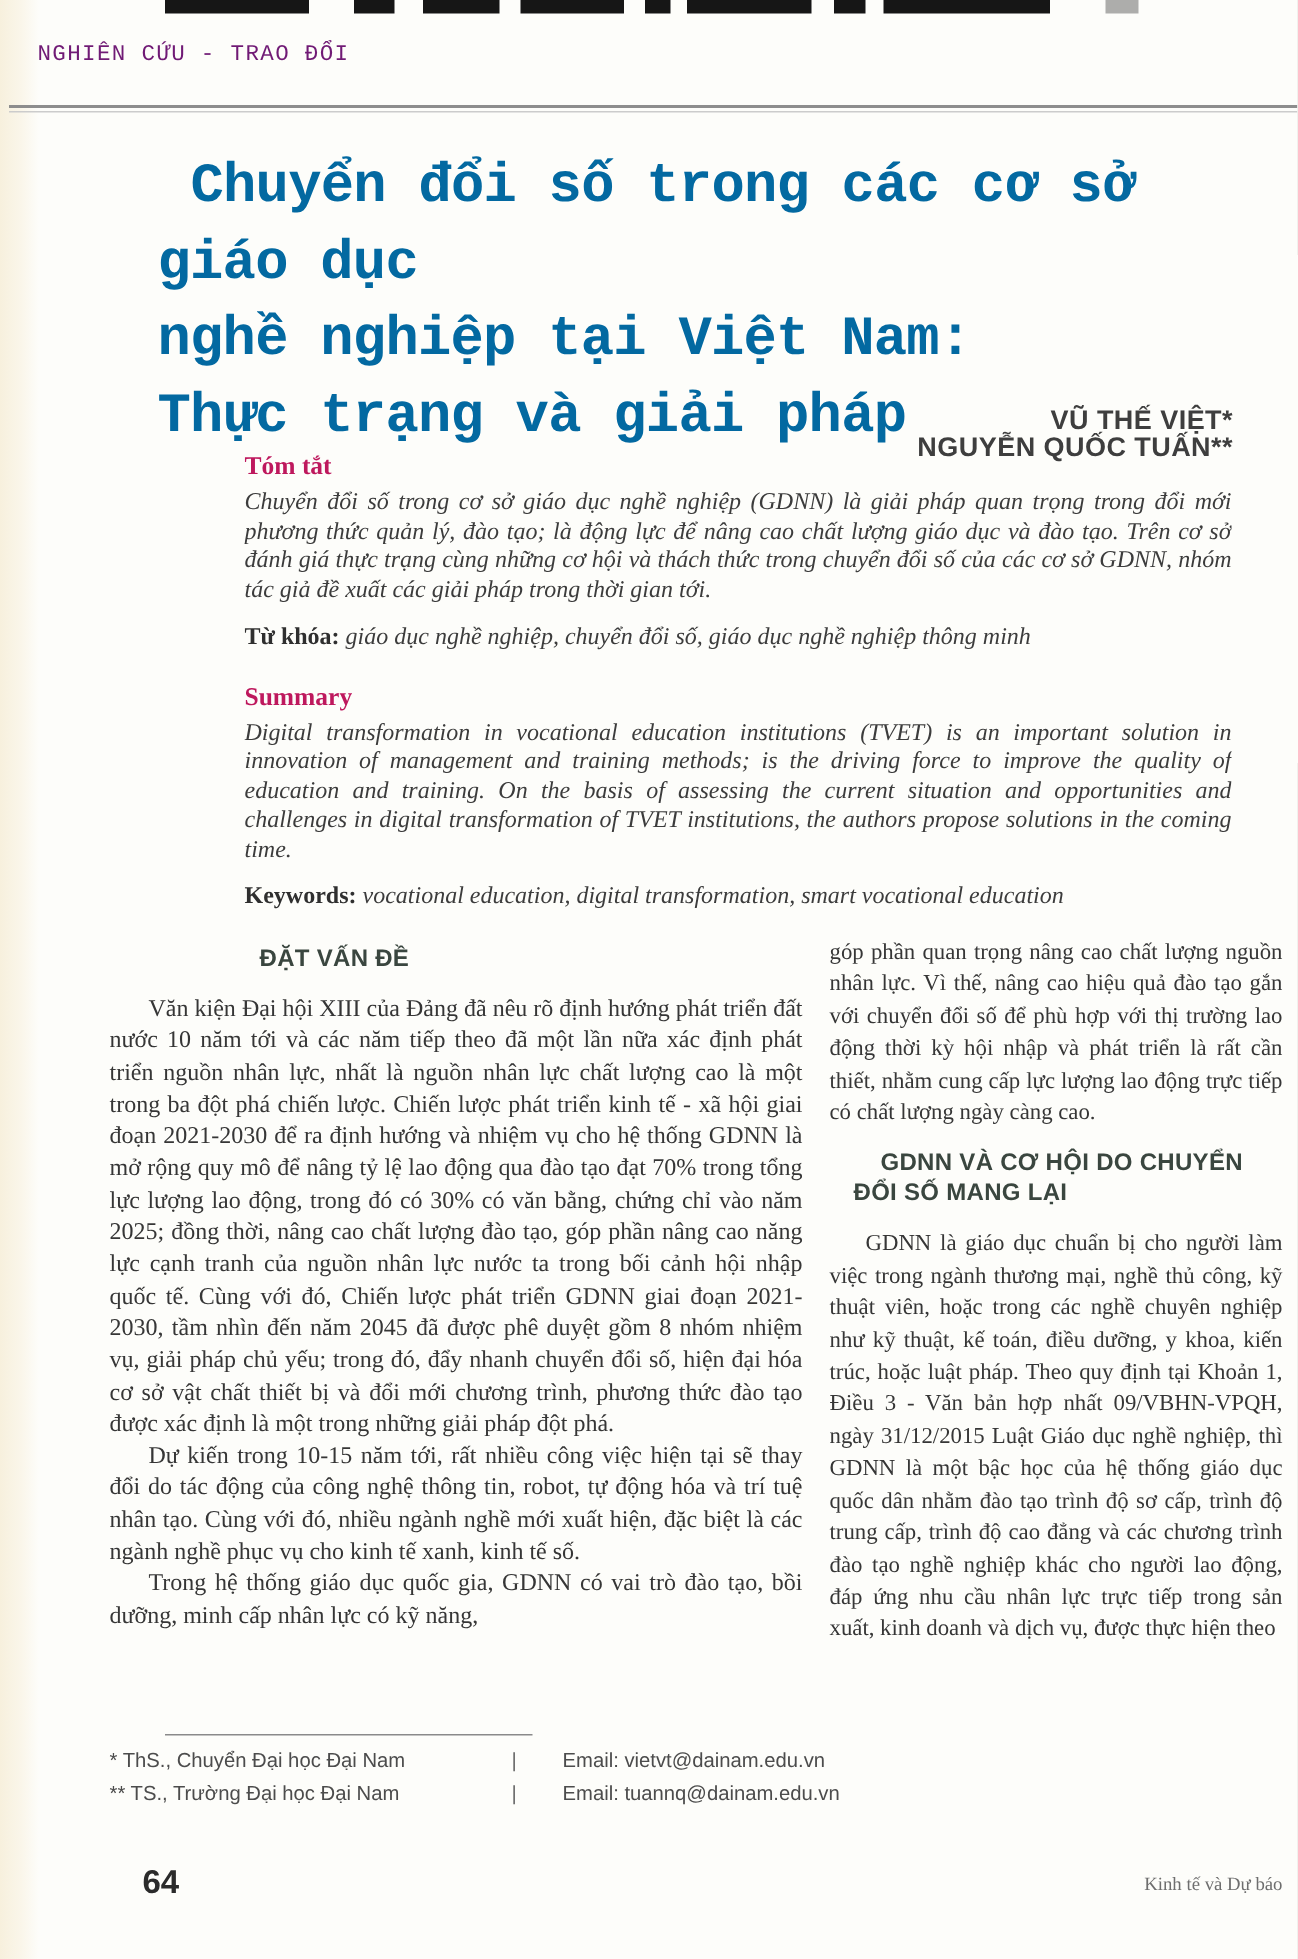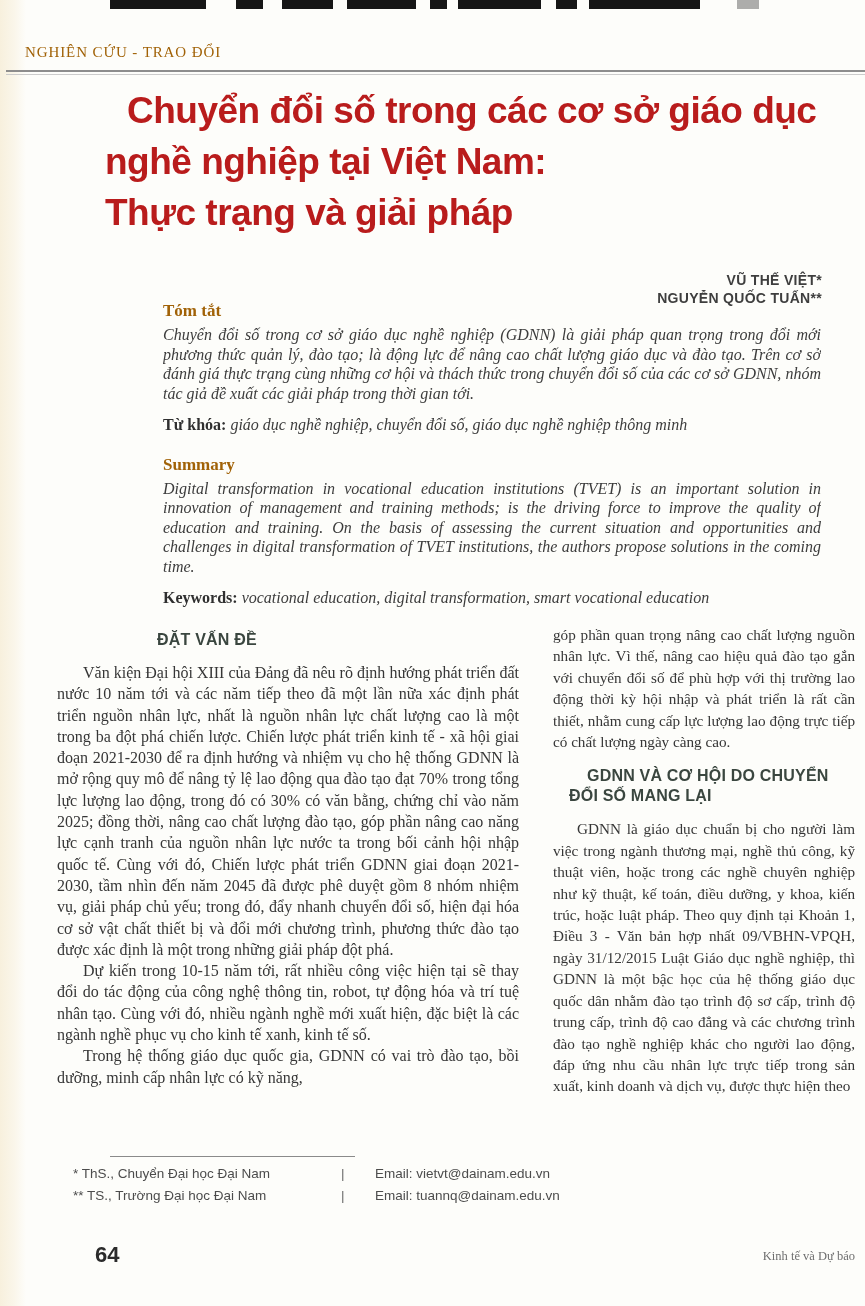--- a/index.html
+++ b/index.html
@@ -15,59 +15,59 @@
   
   .page::before{
     content:"";position:absolute;left:0;top:0;bottom:0;width:26px;
     background:linear-gradient(to right,#f7f0dd 0%,#faf6ea 55%,rgba(250,250,248,0) 100%);
     pointer-events:none;
   }
   
   .scanbar{position:absolute;top:0;left:0;height:9px;width:100%;}
   .scanbar i{position:absolute;top:0;height:9px;background:#161616;display:block;}
   .kicker{
-    position:absolute;left:25px;top:44px;
-    font-family:Liberation Serif, serif;
-    font-size:15px;letter-spacing:.9px;color:#a16207;
+    position:absolute;left:25px;top:28px;
+    font-family:Liberation Mono, monospace;
+    font-size:15px;letter-spacing:.9px;color:#701a75;
   }
   .rule-main{position:absolute;left:6px;top:70px;width:859px;height:2px;background:#8d8d8d;}
   .rule-sub{position:absolute;left:6px;top:74px;width:859px;height:1px;background:#cccccc;}
 
   .title{
-    position:absolute;left:105px;top:85px;width:730px;
-    font-family:Liberation Sans, sans-serif;
+    position:absolute;left:105px;top:100px;width:730px;
+    font-family:Liberation Mono, monospace;
     font-weight:bold;font-size:37px;line-height:51px;
-    color:#b91c1c;letter-spacing:-.5px;
+    color:#0369a1;letter-spacing:-.5px;
   }
   .title .tl1{text-indent:22px;}
 
   .authors{
     position:absolute;right:43px;top:271px;text-align:right;
     font-family:"Liberation Sans",sans-serif;
-    font-weight:bold;font-size:14px;line-height:18px;
+    font-weight:bold;font-size:18px;line-height:18px;
     color:#3e3e3e;letter-spacing:.3px;
   }
 
   .abstract{
     position:absolute;left:163px;top:301px;width:658px;height:320px;overflow:hidden;
     text-align:justify;
   }
   .abstract h3{
-    margin:0 0 4px 0;font-size:17px;font-weight:bold;color:#a16207;text-align:left;
+    margin:0 0 4px 0;font-size:17px;font-weight:bold;color:#be185d;text-align:left;
   }
   .abstract p{
     margin:0 0 12px 0;font-style:italic;font-size:16px;line-height:19.5px;color:#3c3c3c;
   }
   .kwline{margin:0 0 20px 0;font-size:16px;line-height:19.5px;text-align:left;}
   .kwline .kwlabel{font-weight:bold;font-style:normal;color:#2f2f2f;}
   .kwline .kwtext{font-style:italic;color:#3c3c3c;}
 
   .columns{position:absolute;left:0;top:620px;width:865px;height:540px;overflow:hidden;}
   .col{position:absolute;top:0;text-align:justify;font-size:16px;line-height:21.3px;color:#363636;}
-  .col-left{left:57px;width:462px;}
+  .col-left{left:73px;width:462px;}
   .col-right{left:553px;width:302px;font-size:15.2px;line-height:21.4px;}
   .col p{margin:0;text-indent:26px;}
   .col-right p{text-indent:24px;}
   .col-right p.cont{text-indent:0;margin-top:4px;}
   .sec-head{
     font-family:"Liberation Sans",sans-serif;font-weight:bold;
     font-size:16px;line-height:20px;color:#3a463f;letter-spacing:.2px;
     text-align:left;
   }
   .sec-head.left-h{margin:10px 0 12px 100px;}

